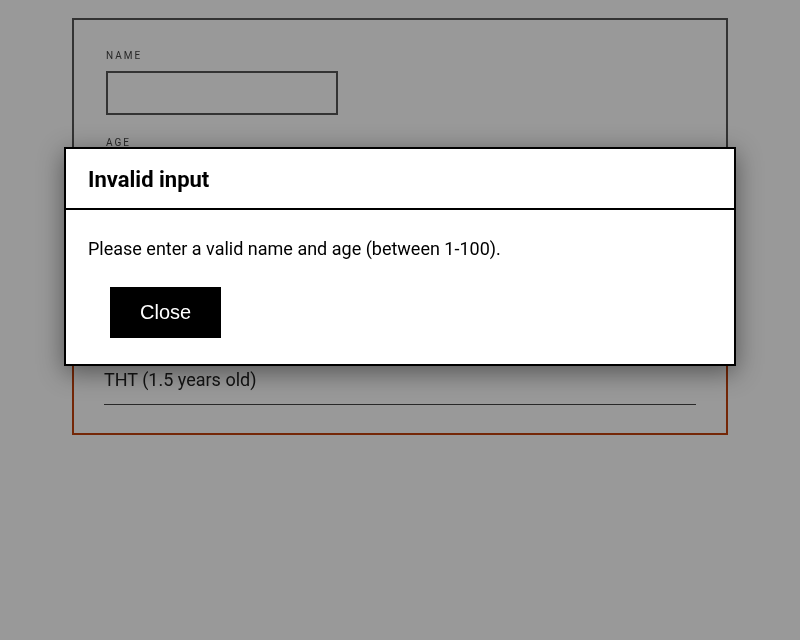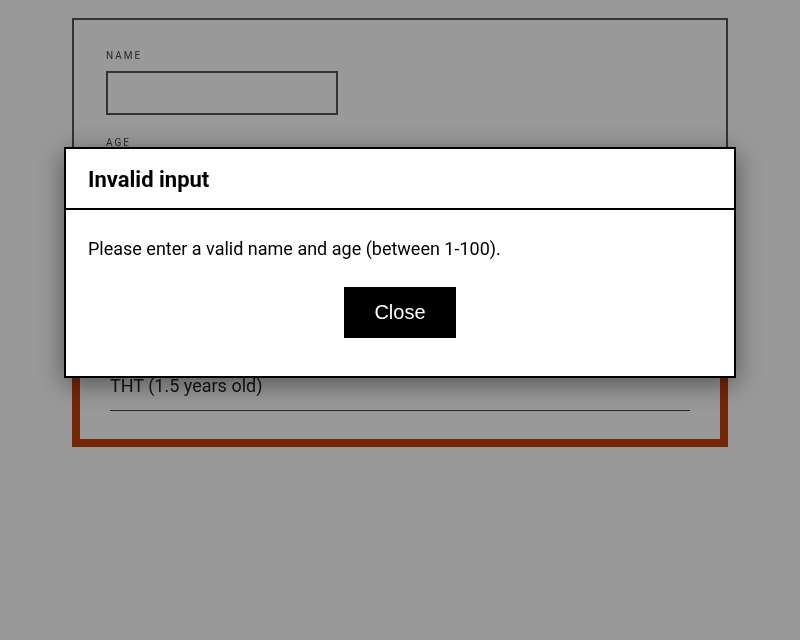--- a/index.html
+++ b/index.html
@@ -46,21 +46,21 @@
     background: #000;
     color: #fff;
     font-size: 18px;
     padding: 12px 22px;
     margin-top: 26px;
     border: none;
     cursor: pointer;
   }
 
   .users-card {
-    border: 8px solid #c2410c;
+    border: 2px solid #c2410c;
     padding: 38px 30px 28px 30px;
   }
   .user-row {
     font-size: 18px;
     color: #222;
     padding-bottom: 14px;
     border-bottom: 1px solid #444;
   }
 
   .overlay {
@@ -82,29 +82,29 @@
   .modal-header {
     padding: 18px 22px 16px 22px;
     border-bottom: 2px solid #000;
   }
   .modal-title {
     font-size: 22px;
     font-weight: 700;
     color: #000;
   }
   .modal-body {
-    padding: 28px 22px 20px 22px;
+    padding: 28px 22px 8px 22px;
   }
   .modal-msg {
     font-size: 18px;
     color: #000;
   }
   .modal-actions {
     display: flex;
-    justify-content: center;
+    justify-content: flex-start;
     padding: 0 22px 18px 22px;
     margin-top: 28px;
   }
   .close-btn {
     background: #000;
     color: #fff;
     font-size: 20px;
     border: none;
     padding: 14px 30px;
     cursor: pointer;

